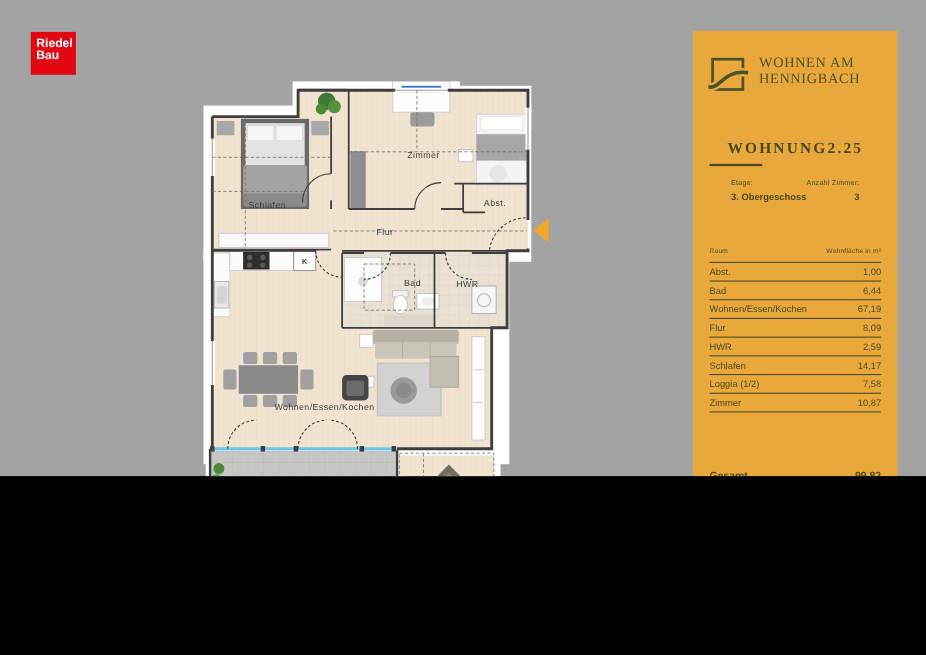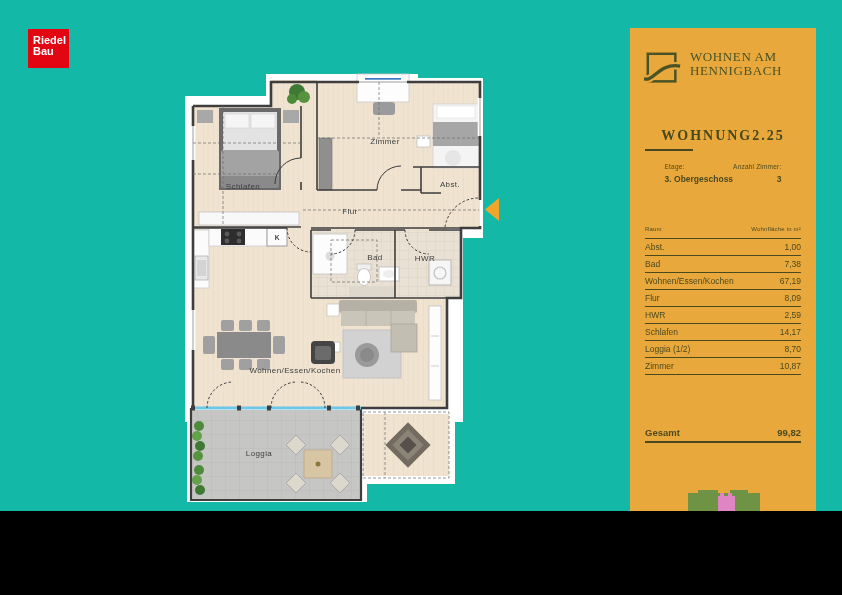--- a/index.html
+++ b/index.html
@@ -1,16 +1,16 @@
 <!DOCTYPE html>
 <html><head>
 <meta charset="utf-8">
 <style>
   html,body{margin:0;padding:0;background:#000;}
-  #stage{position:relative;width:842px;height:511px;background:#14b8a6;overflow:hidden;
+  #stage{position:relative;width:842px;height:433px;background:#a3a3a3;overflow:hidden;
          font-family:"Liberation Sans",sans-serif;}
 
   
   .riedel{position:absolute;left:28px;top:29px;width:41px;height:39px;background:#e20613;
           color:#fff;font-weight:bold;font-size:11px;line-height:11px;padding:0;}
   .riedel .inner{padding:6px 0 0 5px;letter-spacing:0;}
 
   
   #plan{position:absolute;left:183px;top:70px;width:318px;height:432px;}
   .room-label{font-family:"Liberation Sans",sans-serif;font-size:8px;fill:#3d3d3d;letter-spacing:.4px;}
@@ -330,41 +330,41 @@
       <div class="thead">
         <span>Raum</span>
         <span>Wohnfläche in m²</span>
       </div>
       <div class="rrow">
         <span>Abst.</span>
         <span>1,00</span>
       </div>
       <div class="rrow">
         <span>Bad</span>
-        <span>7,38</span>
+        <span>6,44</span>
       </div>
       <div class="rrow">
         <span>Wohnen/Essen/Kochen</span>
         <span>67,19</span>
       </div>
       <div class="rrow">
         <span>Flur</span>
         <span>8,09</span>
       </div>
       <div class="rrow">
         <span>HWR</span>
         <span>2,59</span>
       </div>
       <div class="rrow">
         <span>Schlafen</span>
         <span>14,17</span>
       </div>
       <div class="rrow">
         <span>Loggia (1/2)</span>
-        <span>8,70</span>
+        <span>7,58</span>
       </div>
       <div class="rrow">
         <span>Zimmer</span>
         <span>10,87</span>
       </div>
       <div class="rrow total">
         <span>Gesamt</span>
         <span>99,82</span>
       </div>
     </div>

